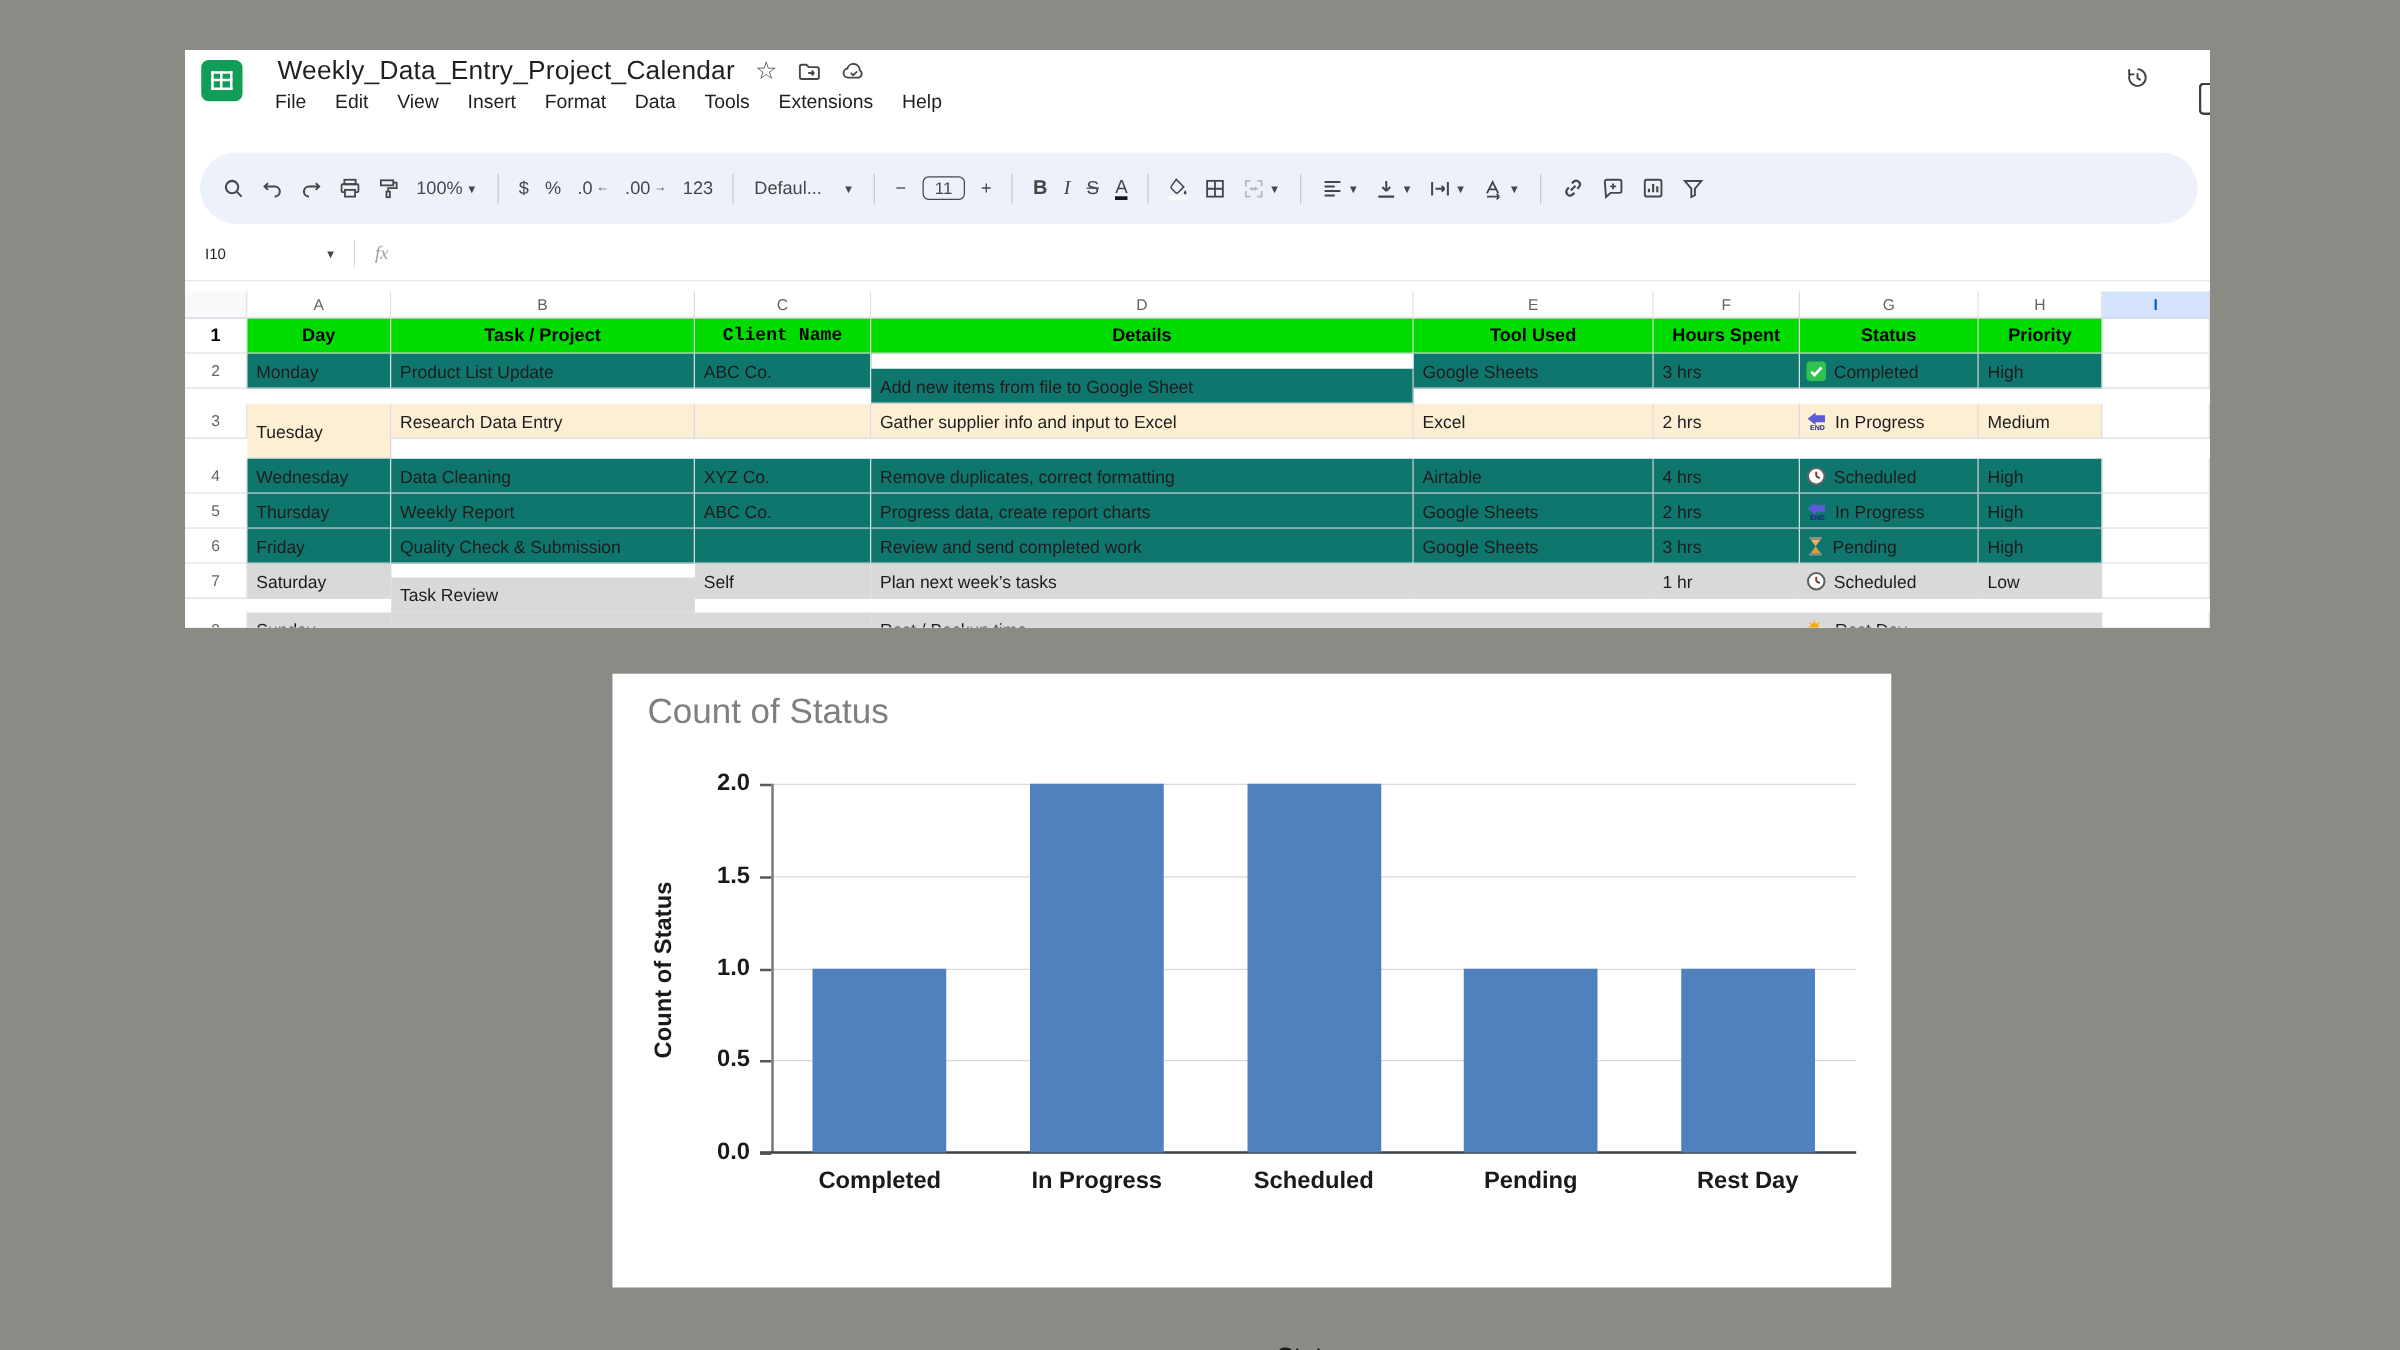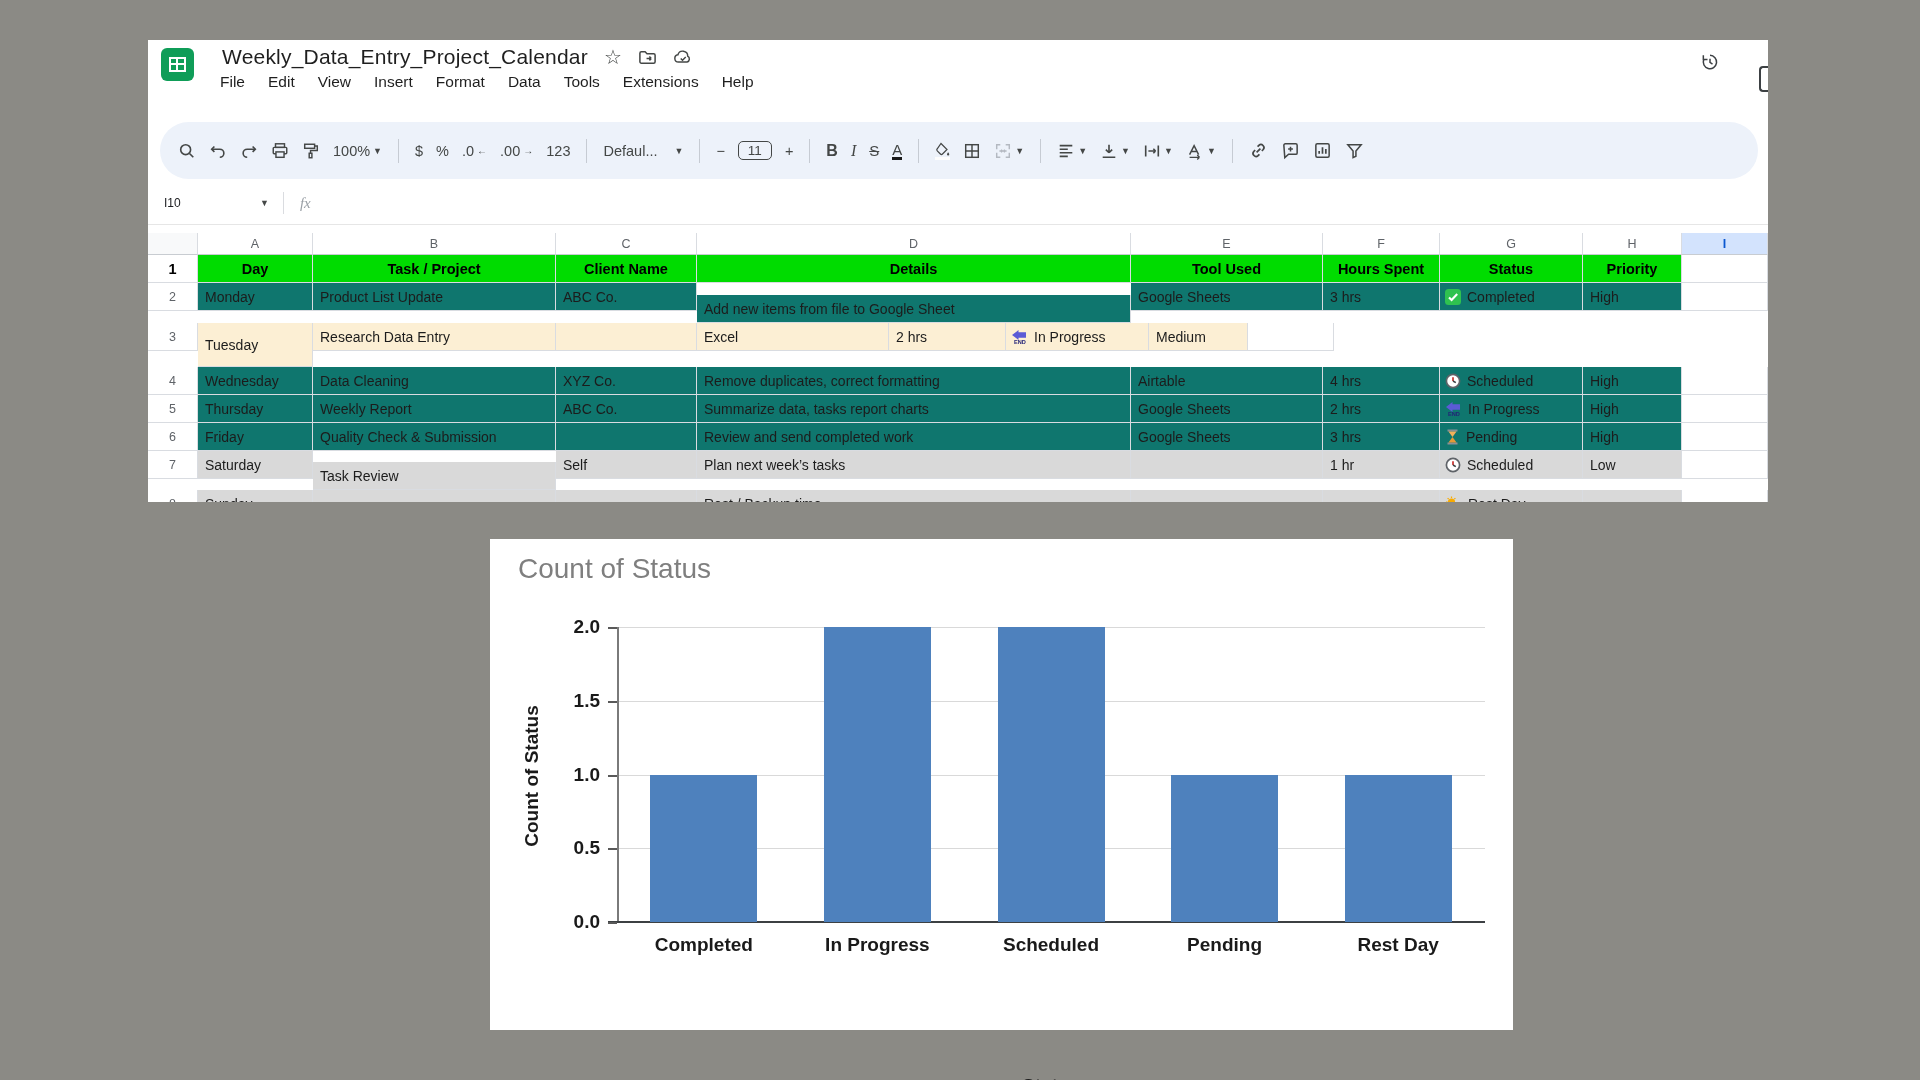--- a/index.html
+++ b/index.html
@@ -280,21 +280,21 @@
         <div class="g-cell" style="width: 192px;">E</div>
         <div class="g-cell" style="width: 117px;">F</div>
         <div class="g-cell" style="width: 143px;">G</div>
         <div class="g-cell" style="width: 99px;">H</div>
         <div class="g-cell sel" style="width: 86px;">I</div>
       </div>
       <div class="g-row hdr-row">
         <div class="g-cell rownum" style="width: 50px; height: 28px;">1</div>
         <div class="g-cell bg-green" style="width: 115px; height: 28px;">Day</div>
         <div class="g-cell bg-green" style="width: 243px; height: 28px;">Task / Project</div>
-        <div class="g-cell bg-green" style="width: 141px; height: 28px;">Client Name</div>
+        <div class="g-cell bg-green" style="width: 141px; height: 28px; font-family: Liberation Mono, monospace;">Client Name</div>
         <div class="g-cell bg-green" style="width: 434px; height: 28px;">Details</div>
         <div class="g-cell bg-green" style="width: 192px; height: 28px;">Tool Used</div>
         <div class="g-cell bg-green" style="width: 117px; height: 28px;">Hours Spent</div>
         <div class="g-cell bg-green" style="width: 143px; height: 28px;">Status</div>
         <div class="g-cell bg-green" style="width: 99px; height: 28px;">Priority</div>
         <div class="g-cell bg-white" style="width: 86px; height: 28px;"></div>
       </div>
       <div class="g-row">
         <div class="g-cell rownum" style="width: 50px; height: 28px;">2</div>
         <div class="g-cell bg-yellow" style="width: 115px; height: 28px;">Monday</div>
@@ -313,20 +313,21 @@
           <span>Completed</span>
         </div>
         <div class="g-cell bg-yellow" style="width: 99px; height: 28px;">High</div>
         <div class="g-cell bg-white" style="width: 86px; height: 28px;"></div>
       </div>
       <div class="g-row">
         <div class="g-cell rownum" style="width: 50px; height: 28px;">3</div>
         <div class="g-cell bg-cream" style="width: 115px; height: 44px;">Tuesday</div>
         <div class="g-cell bg-cream" style="width: 243px; height: 28px;">Research Data Entry</div>
         <div class="g-cell bg-cream" style="width: 141px; height: 28px;"></div>
+        <div class="g-cell bg-cream" style="width: 434px; height: 28px;">Gather supplier info and input to Excel</div>
         <div class="g-cell bg-cream" style="width: 192px; height: 28px;">Excel</div>
         <div class="g-cell bg-cream" style="width: 117px; height: 28px;">2 hrs</div>
         <div class="g-cell bg-cream status-cell" style="width: 143px; height: 28px;">
           <div class="st-ic">
             <svg width="17" height="16" viewBox="0 0 17 16">
               <path d="M15 3.2H7.5V1L1 6l6.5 5V8.8H15z" fill="#5b5bd6"></path>
               <text x="3" y="15.4" font-size="5.6" font-weight="bold" fill="#232378" font-family="Liberation Sans,sans-serif">END</text>
             </svg>
           </div>
           <span>In Progress</span>
@@ -353,21 +354,21 @@
           <span>Scheduled</span>
         </div>
         <div class="g-cell bg-yellow" style="width: 99px; height: 28px;">High</div>
         <div class="g-cell bg-white" style="width: 86px; height: 28px;"></div>
       </div>
       <div class="g-row">
         <div class="g-cell rownum" style="width: 50px; height: 28px;">5</div>
         <div class="g-cell bg-yellow" style="width: 115px; height: 28px;">Thursday</div>
         <div class="g-cell bg-yellow" style="width: 243px; height: 28px;">Weekly Report</div>
         <div class="g-cell bg-yellow" style="width: 141px; height: 28px;">ABC Co.</div>
-        <div class="g-cell bg-yellow" style="width: 434px; height: 28px;">Summarize data, tasks report charts</div>
+        <div class="g-cell bg-yellow" style="width: 434px; height: 28px;">Progress data, create report charts</div>
         <div class="g-cell bg-yellow" style="width: 192px; height: 28px;">Google Sheets</div>
         <div class="g-cell bg-yellow" style="width: 117px; height: 28px;">2 hrs</div>
         <div class="g-cell bg-yellow status-cell" style="width: 143px; height: 28px;">
           <div class="st-ic">
             <svg width="17" height="16" viewBox="0 0 17 16">
               <path d="M15 3.2H7.5V1L1 6l6.5 5V8.8H15z" fill="#5b5bd6"></path>
               <text x="3" y="15.4" font-size="5.6" font-weight="bold" fill="#232378" font-family="Liberation Sans,sans-serif">END</text>
             </svg>
           </div>
           <span>In Progress</span>

